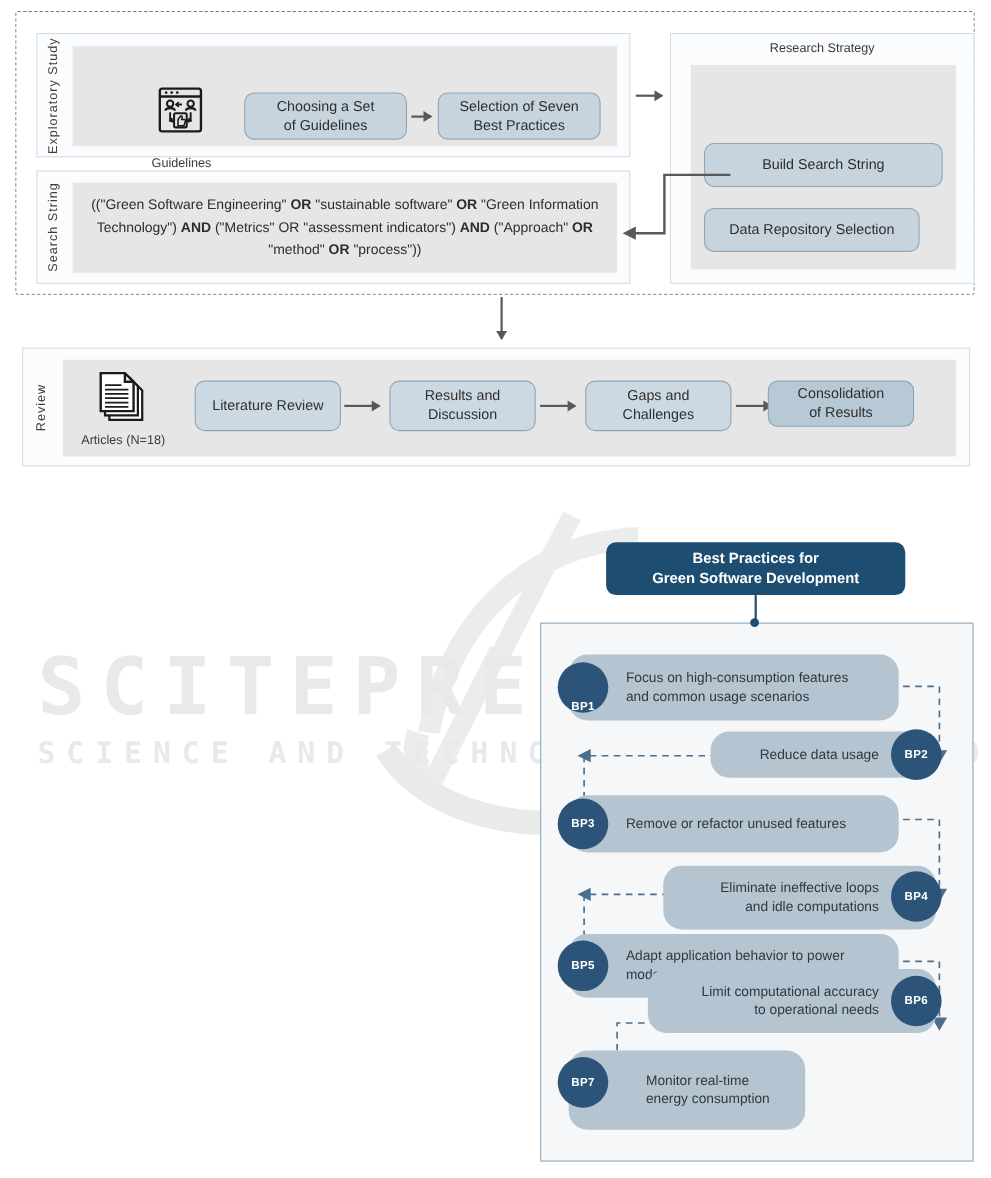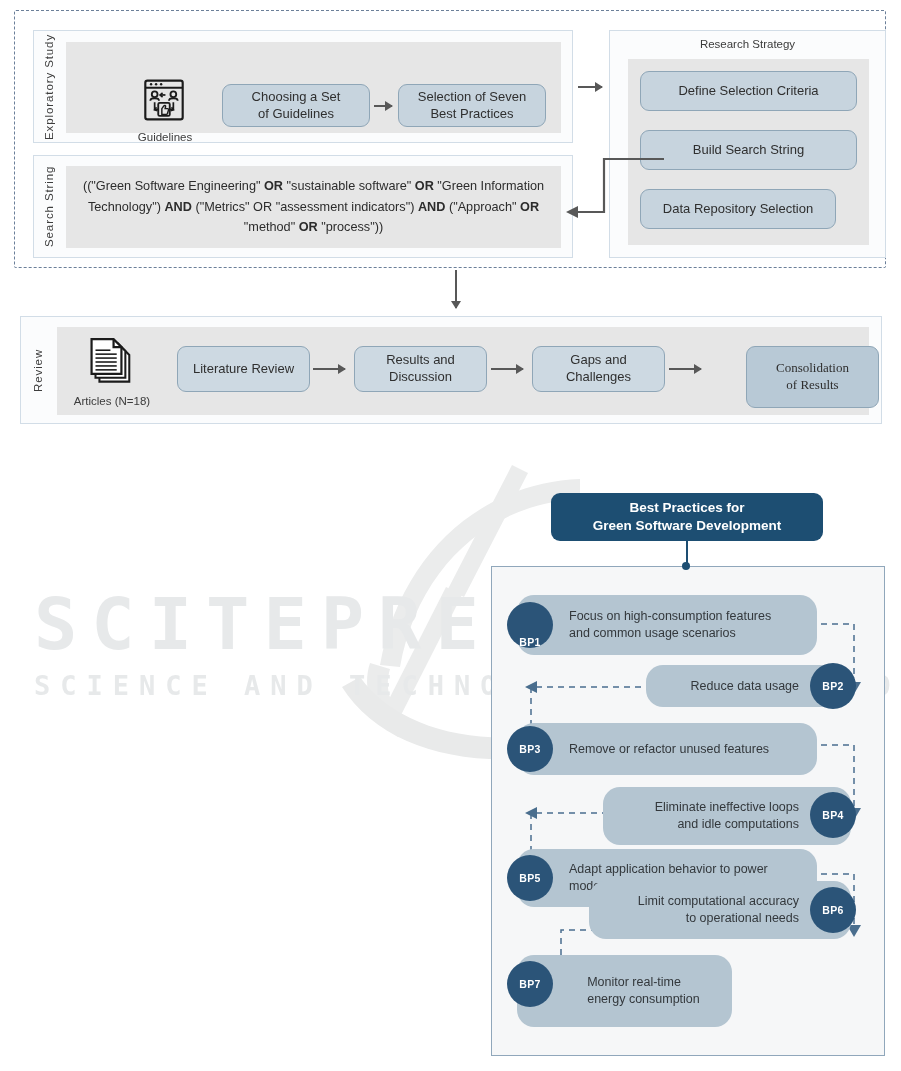--- a/index.html
+++ b/index.html
@@ -98,21 +98,21 @@
     <path d="M39 33 C39 28.5 51 28.5 51 33" fill="none" stroke="#1b1b1b" stroke-width="2.6"></path>
     <path d="M34 25 L27 25" stroke="#1b1b1b" stroke-width="2.4"></path>
     <path d="M30 22 L26.5 25 L30 28" fill="none" stroke="#1b1b1b" stroke-width="2.2"></path>
     <path d="M19 35 L19 45 L24 45" fill="none" stroke="#1b1b1b" stroke-width="2.4"></path>
     <path d="M21.5 42 L18.8 45.6 L22.8 47" fill="none" stroke="#1b1b1b" stroke-width="2.1"></path>
     <path d="M45 35 L45 45 L40 45" fill="none" stroke="#1b1b1b" stroke-width="2.4"></path>
     <path d="M42.5 42 L45.2 45.6 L41.2 47" fill="none" stroke="#1b1b1b" stroke-width="2.1"></path>
     <rect x="24" y="36" width="16" height="18" rx="2" fill="none" stroke="#1b1b1b" stroke-width="2.6"></rect>
     <path d="M29 52 L29 44 L31.5 40.5 C32.8 38.8 34.6 39.6 34.2 41.4 L33.6 44 L37 44 C38.1 44 38.6 44.9 38.3 45.8 L36.7 51.2 C36.5 51.9 35.9 52 35.3 52 Z" fill="none" stroke="#1b1b1b" stroke-width="2"></path>
   </svg>
-  <div class="caption" style="left:75px;top:100px;width:112px;">Guidelines</div>
+  <div class="caption" style="left:75px;top:112px;width:112px;">Guidelines</div>
 
   <div class="pill" style="left:188px;top:53px;width:148px;height:43px;">
     <span style="white-space:pre-line">Choosing a Set
 of Guidelines</span>
   </div>
   <div class="arrow-h" style="left:340px;top:74px;width:18px;"></div>
   <div class="pill" style="left:364px;top:53px;width:148px;height:43px;">
     <span style="white-space:pre-line">Selection of Seven
 Best Practices</span>
   </div>
@@ -125,23 +125,20 @@
   <div class="inner" style="left:32px;top:10px;width:495px;height:82px;"></div>
   <div class="abs" id="search-query" style="left:42px;top:16px;width:475px;height:70px;
        display:flex;align-items:center;justify-content:center;text-align:center;font-size:12.7px;line-height:1.62;color:#2c2c2c;">
       <span><span>(("Green Software Engineering" </span><b>OR</b><span> "sustainable software" </span><b>OR</b><span> "Green Information Technology") </span><b>AND</b><span> ("Metrics" OR "assessment indicators") </span><b>AND</b><span> ("Approach" </span><b>OR</b><span> "method" </span><b>OR</b><span> "process"))</span></span>
     </div>
 </div>
 
 <div class="panel" style="left:609px;top:30px;width:277px;height:228px;">
   <div class="abs" style="left:0;top:7px;width:100%;text-align:center;font-size:11.5px;color:#3b3b3b;">Research Strategy</div>
   <div class="inner" style="left:18px;top:28px;width:241px;height:186px;"></div>
-  <div class="pill" style="left:30px;top:40px;width:217px;height:40px;">
-    <span>Define Selection Criteria</span>
-  </div>
   <div class="pill" style="left:30px;top:99px;width:217px;height:40px;">
     <span>Build Search String</span>
   </div>
   <div class="pill" style="left:30px;top:158px;width:196px;height:40px;">
     <span>Data Repository Selection</span>
   </div>
 </div>
 
 <svg class="abs" style="left:556px;top:140px;" width="110" height="100">
   <path d="M108 19 L48 19 L48 72 L20 72" fill="none" stroke="#585858" stroke-width="2.2"></path>
@@ -177,21 +174,21 @@
   <div class="pill lite" style="left:333px;top:29px;width:133px;height:46px;">
     <span style="white-space:pre-line">Results and
 Discussion</span>
   </div>
   <div class="arrow-h" style="left:470px;top:51px;width:32px;"></div>
   <div class="pill lite" style="left:511px;top:29px;width:133px;height:46px;">
     <span style="white-space:pre-line">Gaps and
 Challenges</span>
   </div>
   <div class="arrow-h" style="left:648px;top:51px;width:32px;"></div>
-  <div class="pill dark" style="left:725px;top:29px;width:133px;height:62px;font-family:Liberation Serif, serif;">
+  <div class="pill dark" style="left:677px;top:29px;width:133px;height:42px;">
     <span style="white-space:pre-line">Consolidation
 of Results</span>
   </div>
 </div>
 
 <div class="abs" id="bp-header">
   <span style="white-space:pre-line">Best Practices for
 Green Software Development</span>
 </div>
 <div class="abs" id="bp-stem"></div>

